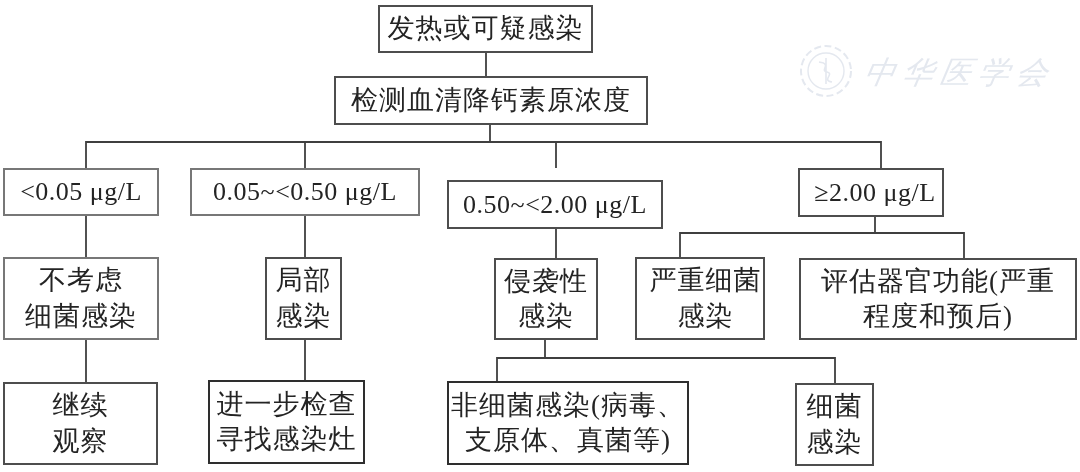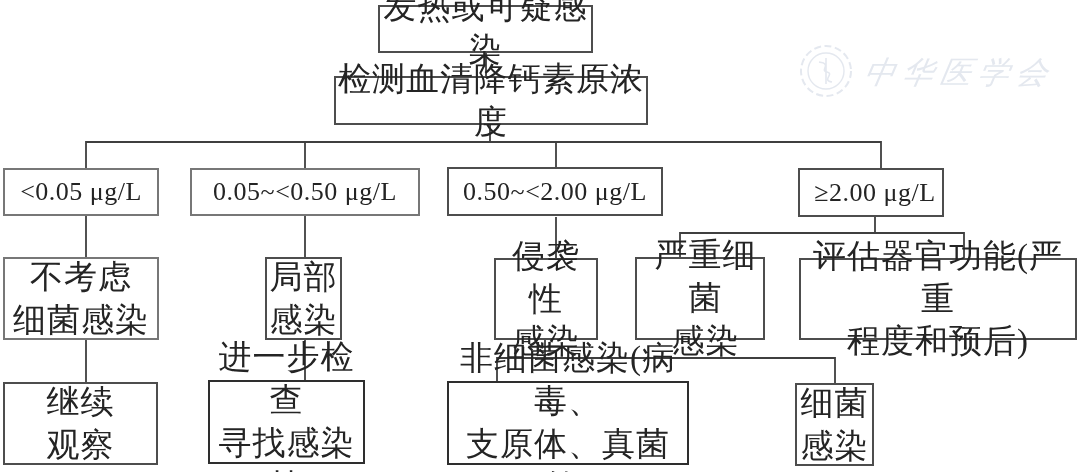--- a/index.html
+++ b/index.html
@@ -21,33 +21,33 @@
     position: absolute;
     box-sizing: border-box;
     border: 2px solid #4d4d4d;
     background: #ffffff;
     color: #242424;
     display: flex;
     align-items: center;
     justify-content: center;
     text-align: center;
     white-space: pre-line;
-    font-size: 33px;
+    font-size: 27px;
     line-height: 1.3;
     letter-spacing: 1px;
   }
   .box.num { font-size: 26px; letter-spacing: 0.5px; }
   .box.heavy { border-color: #2e2e2e; border-width: 2.5px; }
 
   
   #n-start    { left: 378px; top:   5px; width: 215px; height: 48px; }
   #n-test     { left: 334px; top:  76px; width: 314px; height: 49px; }
   #n-range1   { left:   3px; top: 168px; width: 156px; height: 48px; border-color:#777; }
   #n-range2   { left: 190px; top: 168px; width: 230px; height: 48px; border-color:#777; }
-  #n-range3   { left: 447px; top: 167px; width: 216px; height: 49px; }
+  #n-range3   { left: 447px; top: 180px; width: 216px; height: 49px; }
   #n-range4   { left: 798px; top: 168px; width: 146px; height: 49px; padding-left: 8px; }
   #n-nobact   { left:   3px; top: 257px; width: 156px; height: 83px; border-color:#777; }
   #n-local    { left: 265px; top: 257px; width:  77px; height: 83px; }
   #n-invasive { left: 494px; top: 258px; width: 104px; height: 82px; }
   #n-severe   { left: 635px; top: 257px; width: 130px; height: 83px; padding-left: 11px; }
   #n-organ    { left: 799px; top: 258px; width: 278px; height: 82px; }
   #n-observe  { left:   3px; top: 382px; width: 155px; height: 83px; }
   #n-further  { left: 208px; top: 380px; width: 157px; height: 84px; }
   #n-nonbact  { left: 447px; top: 381px; width: 242px; height: 84px; }
   #n-bact     { left: 795px; top: 383px; width:  79px; height: 83px; }

